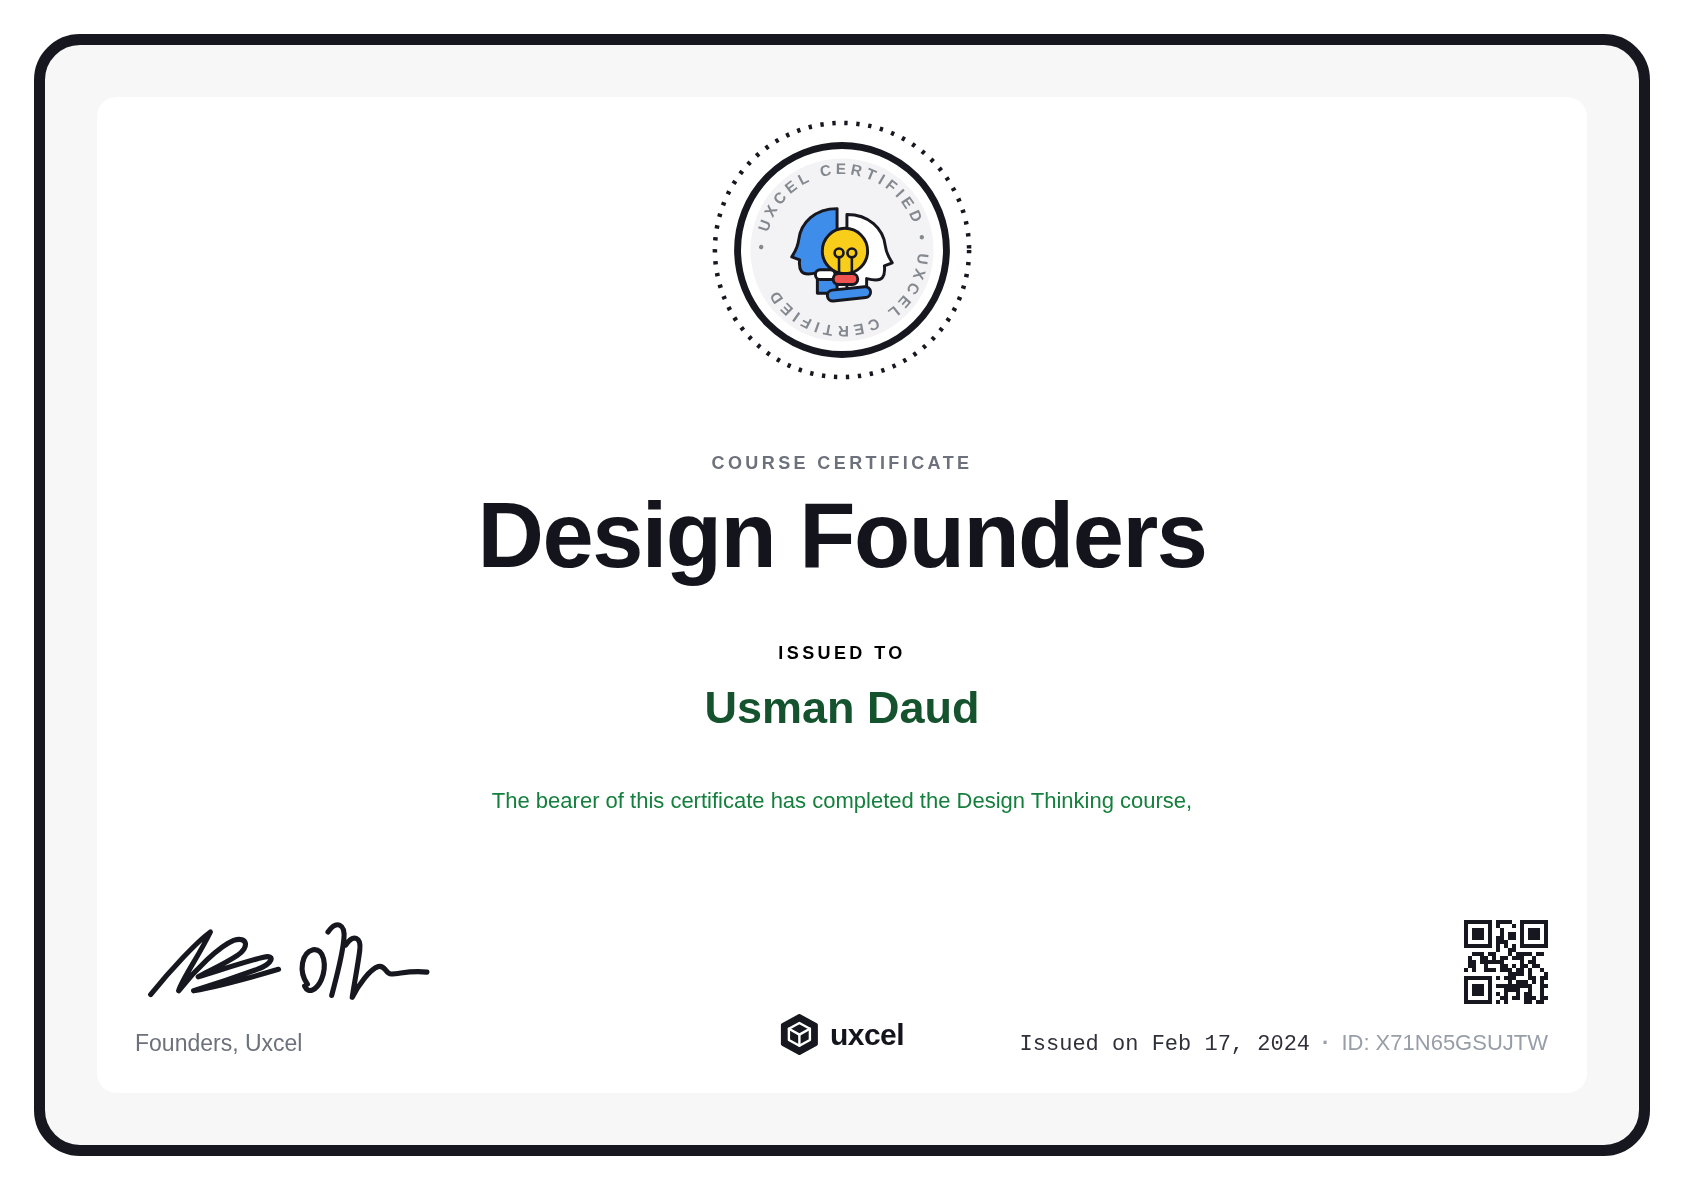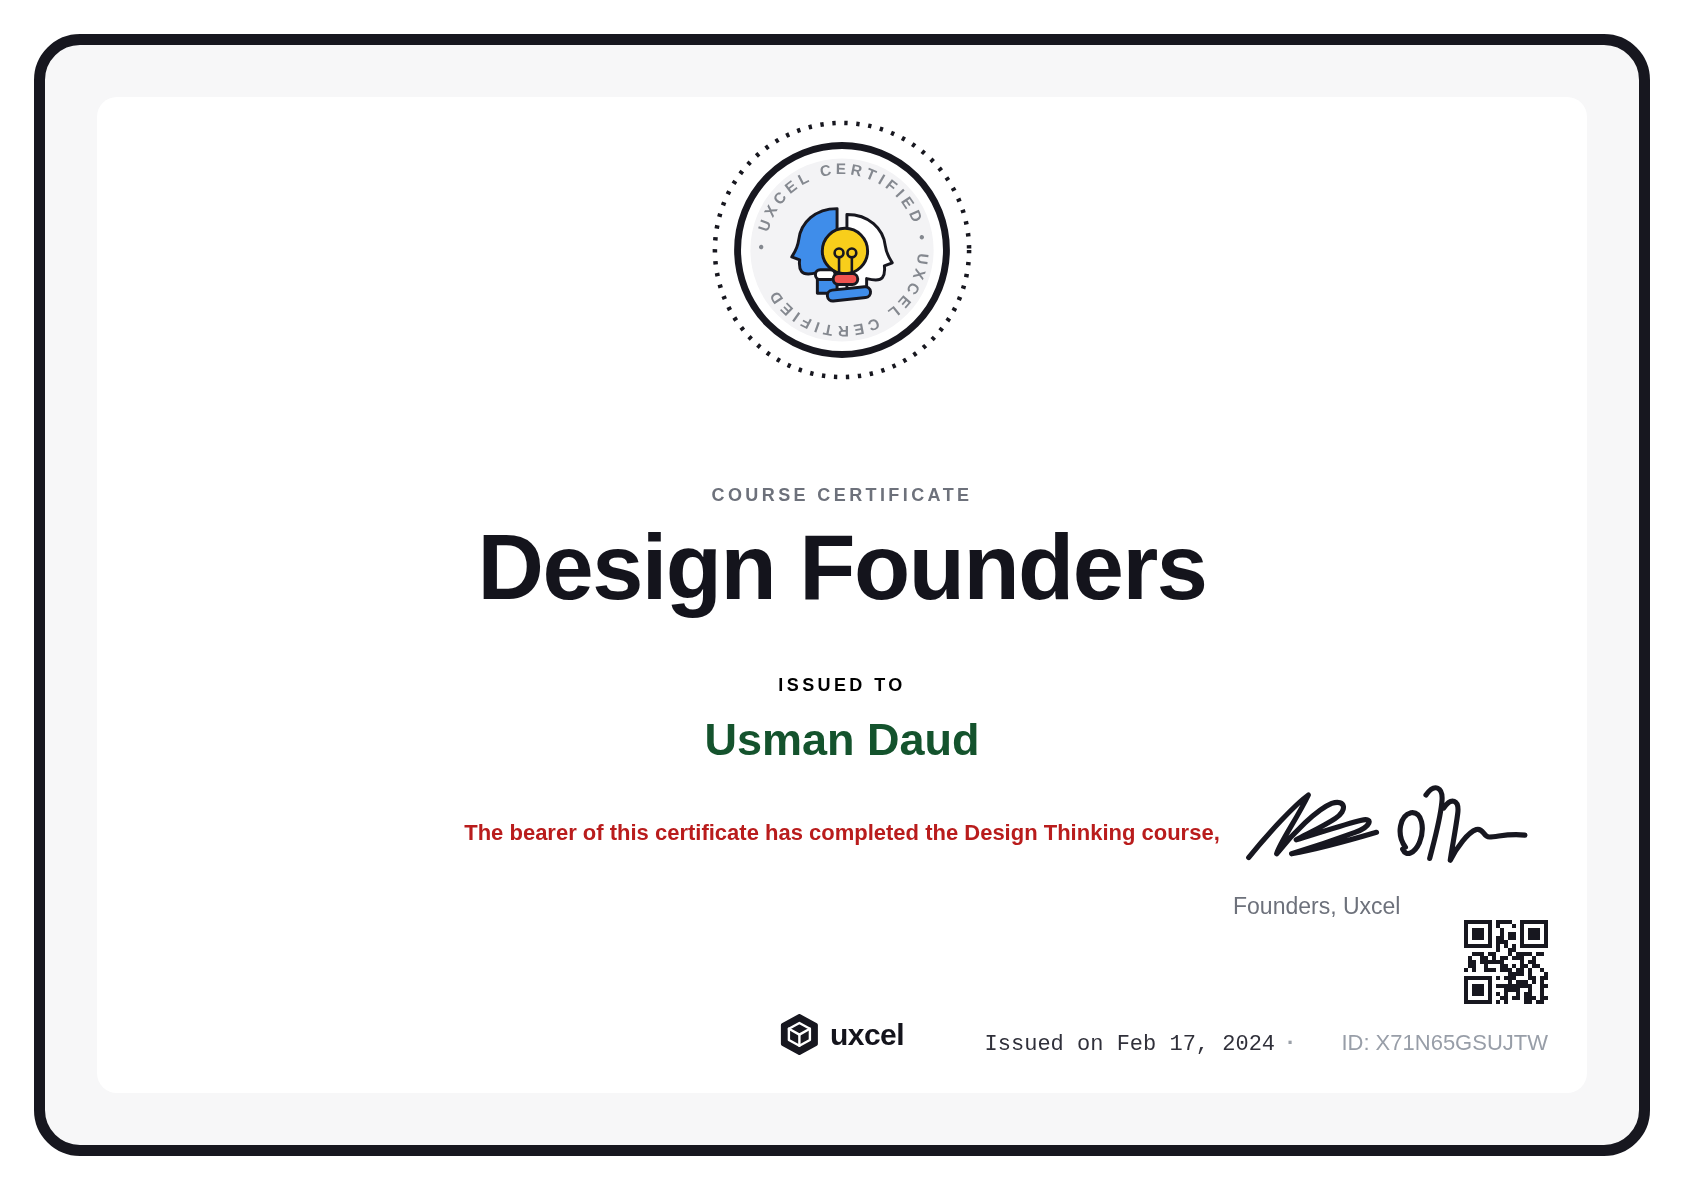--- a/index.html
+++ b/index.html
@@ -1,40 +1,40 @@
 <!DOCTYPE html>
 <html><head>
 <meta charset="utf-8">
 <style>
   html,body{margin:0;padding:0;width:1684px;height:1190px;background:#ffffff;overflow:hidden;
     font-family:"Liberation Sans","DejaVu Sans",sans-serif;}
   .frame{position:absolute;inset:34px;border:11px solid #17171f;border-radius:46px;background:#f7f7f8;}
   .sheet{position:absolute;inset:52px;background:#ffffff;border-radius:20px;
     display:flex;flex-direction:column;align-items:center;}
   .badge{margin-top:20px;width:266px;height:266px;flex:0 0 auto;}
-  .kicker{margin-top:102px;font-size:18px;font-weight:700;letter-spacing:3.4px;color:#6d717b;}
+  .kicker{margin-top:70px;font-size:18px;font-weight:700;letter-spacing:3.4px;color:#6d717b;}
   .title{margin:10px 0 0 0;font-size:92px;line-height:1.12;font-weight:700;letter-spacing:-1.5px;color:#14141c;}
   .issued-to{margin-top:56px;font-size:18px;font-weight:700;letter-spacing:3.4px;color:#000000;}
   .name{margin-top:18px;font-size:45px;font-weight:700;color:#14532d;}
-  .desc{margin:50px 0 0 0;font-size:22px;line-height:34px;color:#b91c1c;text-align:center;font-weight:bold;}
+  .desc{margin:50px 0 0 0;font-size:22px;line-height:34px;color:#15803d;text-align:center;}
   .footer{position:absolute;left:38px;right:39px;bottom:36px;display:flex;
-    justify-content:space-between;align-items:flex-end;flex-direction:column;}
+    justify-content:space-between;align-items:flex-end;}
   .sig-block{display:flex;flex-direction:column;}
   .signatures{width:315px;height:112px;margin-bottom:14px;}
   .sig-label{font-size:23px;color:#6d717b;}
   .brand{position:absolute;left:50%;transform:translateX(-50%);bottom:2px;
     display:flex;align-items:center;gap:11px;}
   .brand-logo{width:40px;height:41px;}
   .brand-name{font-size:30px;font-weight:700;letter-spacing:-0.5px;color:#14141c;}
   .meta{display:flex;flex-direction:column;align-items:flex-end;}
   .qr{width:84px;height:84px;margin-bottom:26px;fill:#17171f;}
   .issue-line{font-size:22px;display:flex;align-items:baseline;}
   .issued-on{color:#30303a;font-family:Liberation Mono, monospace;}
   .dot-sep{color:#9aa0a8;margin:0 12px;font-weight:700;}
-  .cert-id{color:#989ea8;margin-left:35px;}
+  .cert-id{color:#989ea8;}
 </style>
 </head>
 <body>
 
 <div class="page">
   <div class="frame">
     <div class="sheet">
 
       <div class="badge">
         <svg viewBox="0 0 270 270" width="266" height="266">

